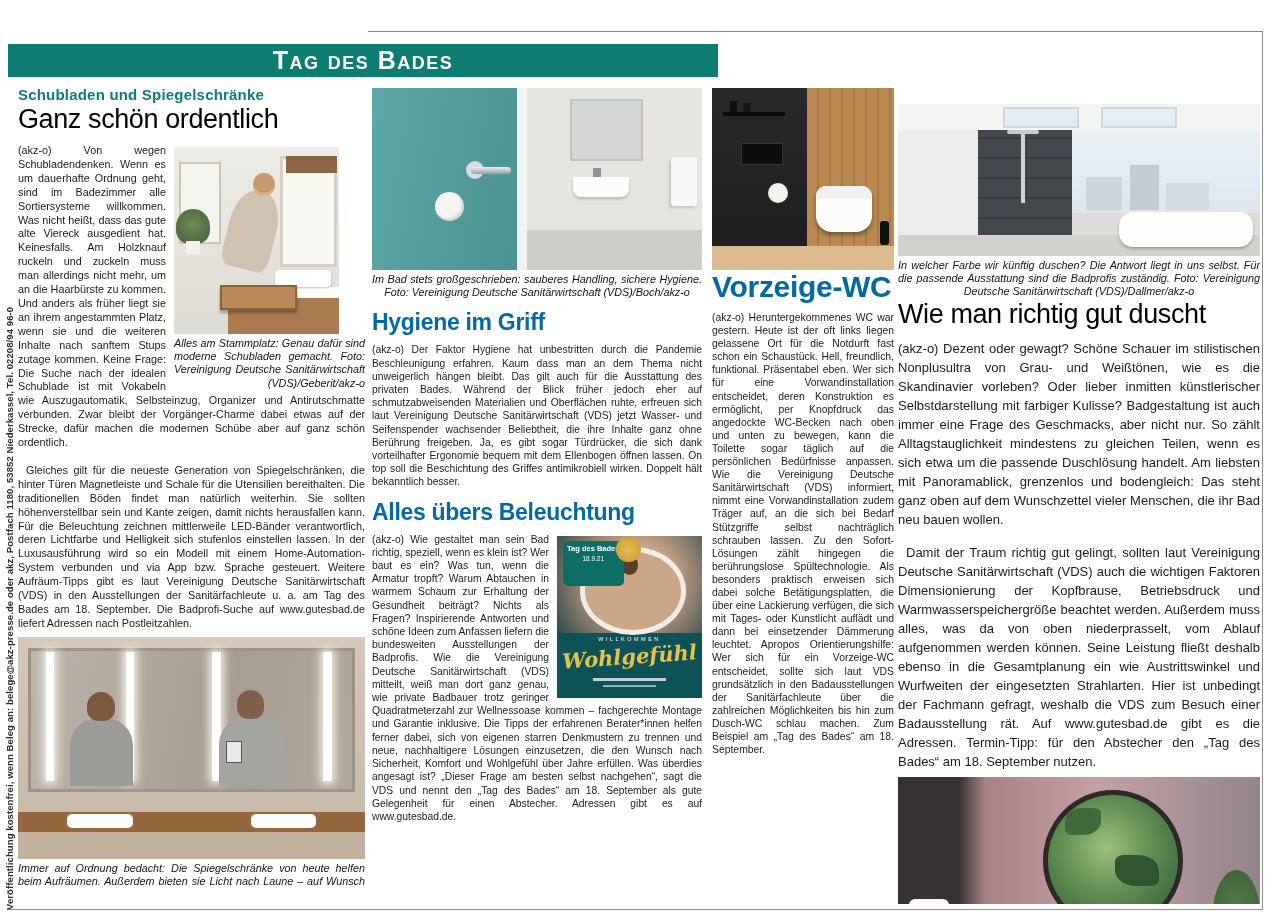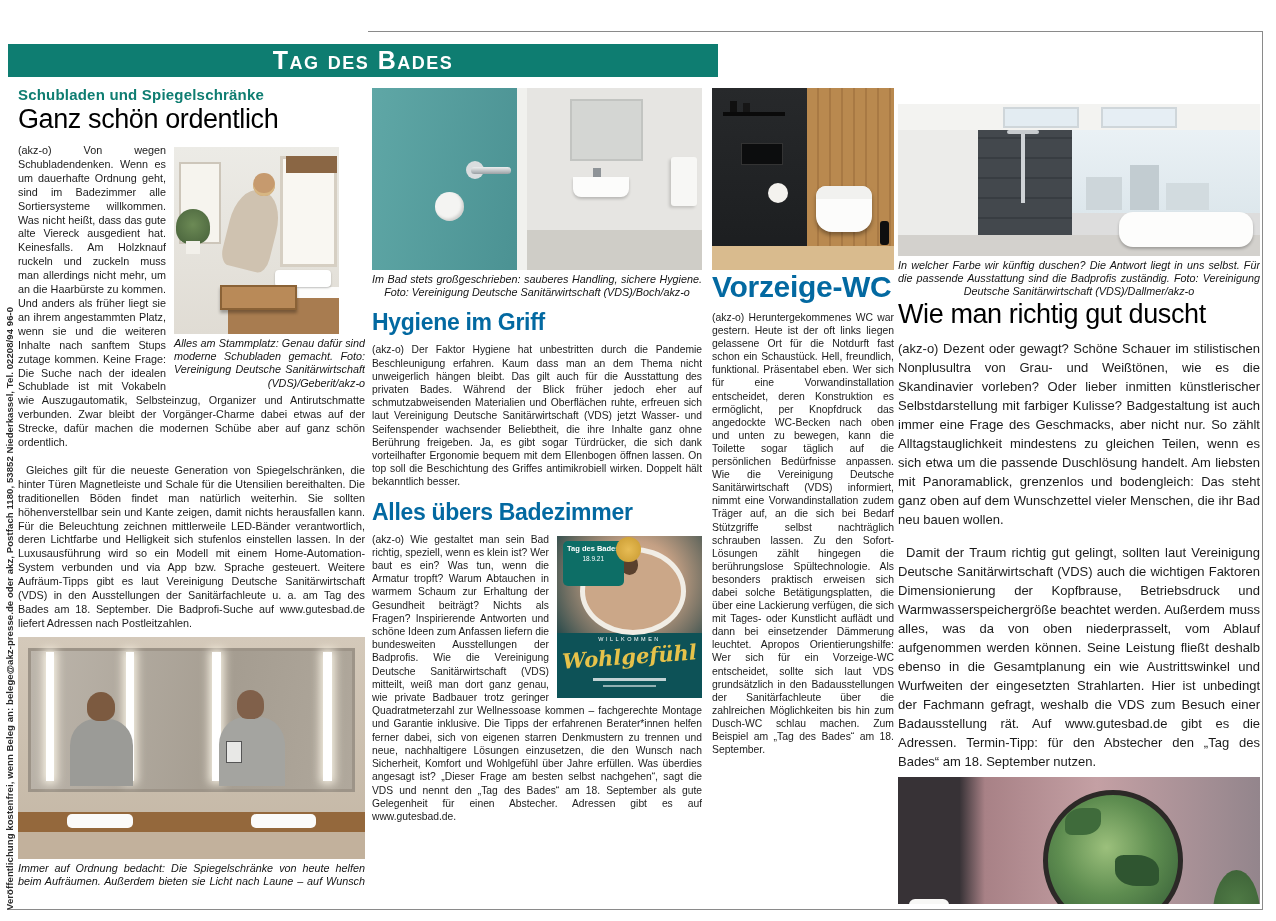--- a/index.html
+++ b/index.html
@@ -226,21 +226,21 @@
         <div class="s h-door"></div>
         <div class="s h-edge"></div>
         <div class="s h-rose"></div>
         <div class="s h-lever"></div>
         <div class="s h-disc"></div>
       </div>
       <figcaption class="caption center-last">Im Bad stets großgeschrieben: sauberes Handling, sichere Hygiene. Foto: Vereinigung Deutsche Sanitärwirtschaft (VDS)/Boch/akz-o</figcaption>
     </figure>
     <h2 class="head">Hygiene im Griff</h2>
     <p class="body">(akz-o) Der Faktor Hygiene hat unbestritten durch die Pandemie Beschleunigung erfahren. Kaum dass man an dem Thema nicht unweigerlich hängen bleibt. Das gilt auch für die Ausstattung des privaten Bades. Während der Blick früher jedoch eher auf schmutzabweisenden Materialien und Oberflächen ruhte, erfreuen sich laut Vereinigung Deutsche Sanitärwirtschaft (VDS) jetzt Wasser- und Seifenspender wachsender Beliebtheit, die ihre Inhalte ganz ohne Berührung freigeben. Ja, es gibt sogar Türdrücker, die sich dank vorteilhafter Ergonomie bequem mit dem Ellenbogen öffnen lassen. On top soll die Beschichtung des Griffes antimikrobiell wirken. Doppelt hält bekanntlich besser.</p>
-    <h2 class="head">Alles übers Badezimmer</h2>
+    <h2 class="head">Alles übers Beleuchtung</h2>
     <div>
       <figure class="fig-right" style="width:145px;">
         <div class="img img-poster">
           <div class="s p-photo"></div>
           <div class="s p-tub"></div>
           <div class="s p-head"></div>
           <div class="s p-badge">
             <span>Tag des Bades</span>
             <span class="p-date">18.9.21</span>
           </div>

